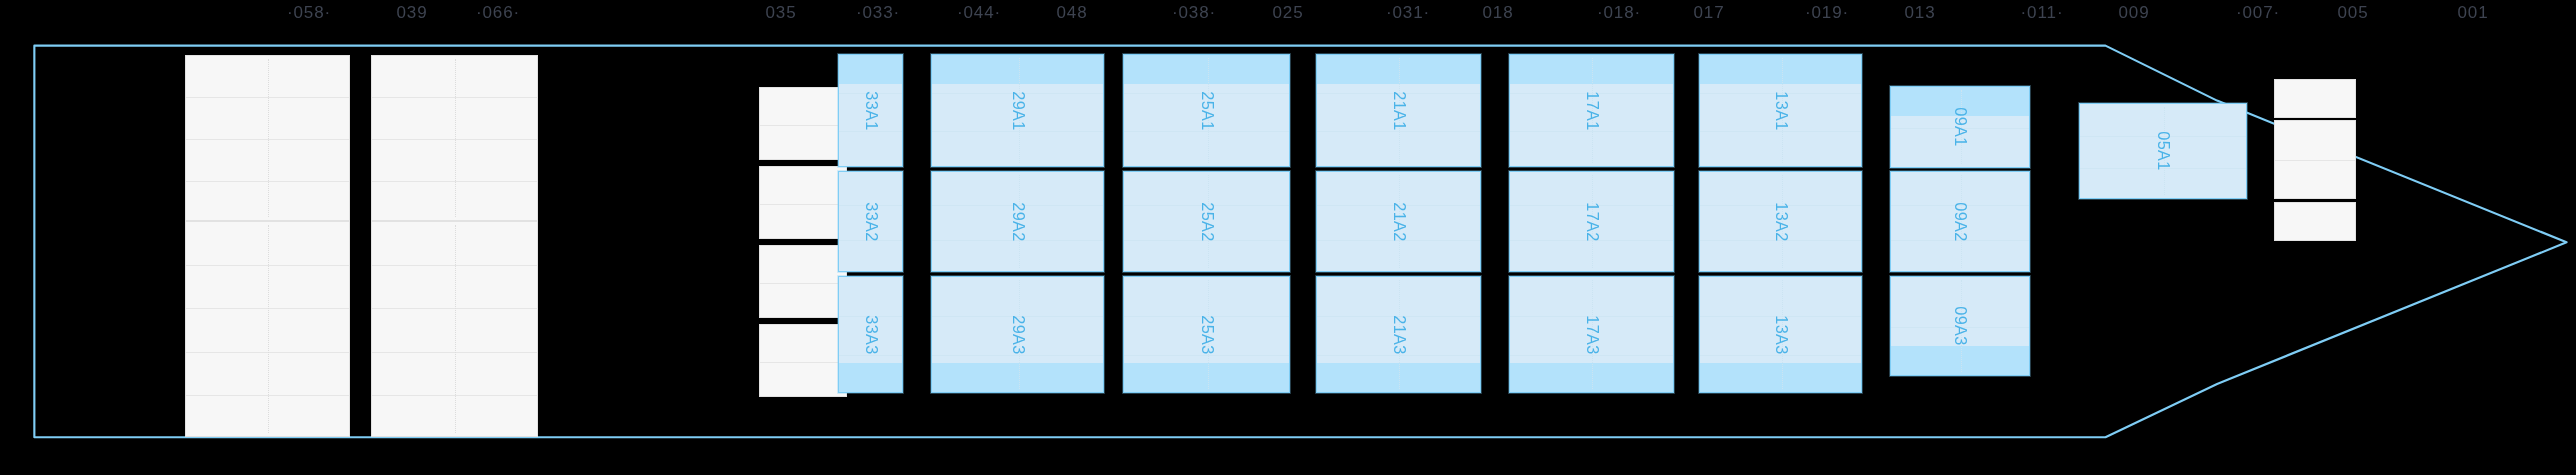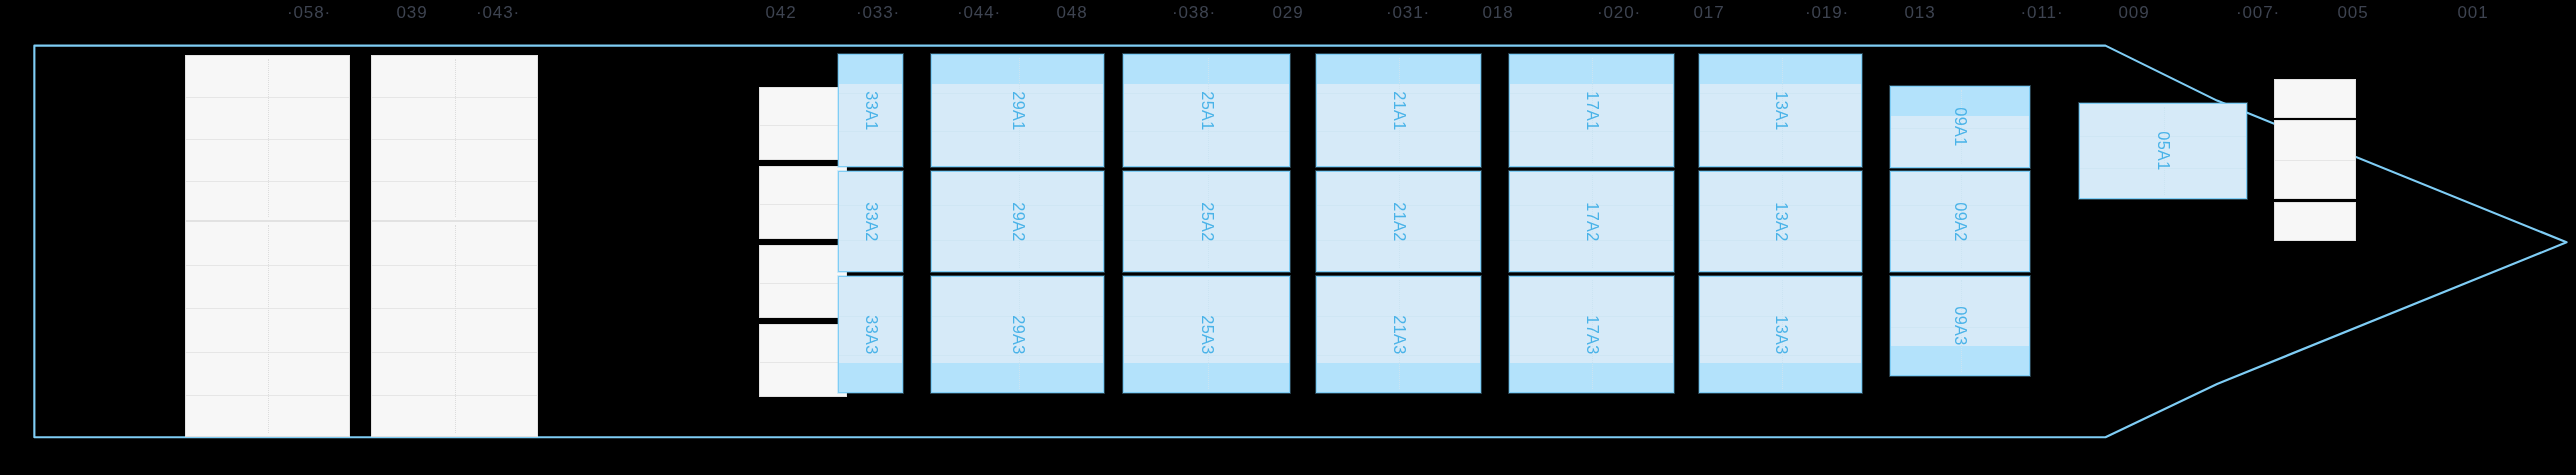--- a/index.html
+++ b/index.html
@@ -65,30 +65,30 @@
   }
 </style>
 </head>
 <body>
 
 <div id="stage">
 
   <div class="bay-ruler" id="ruler">
       <div class="bay-label" style="left: 309px; color: rgb(61, 67, 80);">·058·</div>
       <div class="bay-label" style="left: 412px; color: rgb(61, 67, 80);">039</div>
-      <div class="bay-label" style="left: 498px; color: rgb(61, 67, 80);">·043·</div>
-      <div class="bay-label" style="left: 781px; color: rgb(61, 67, 80);">042</div>
+      <div class="bay-label" style="left: 498px; color: rgb(61, 67, 80);">·066·</div>
+      <div class="bay-label" style="left: 781px; color: rgb(61, 67, 80);">035</div>
       <div class="bay-label" style="left: 878px; color: rgb(61, 67, 80);">·033·</div>
       <div class="bay-label" style="left: 979px; color: rgb(61, 67, 80);">·044·</div>
       <div class="bay-label" style="left: 1072px; color: rgb(61, 67, 80);">048</div>
       <div class="bay-label" style="left: 1194px; color: rgb(61, 67, 80);">·038·</div>
-      <div class="bay-label" style="left: 1288px; color: rgb(61, 67, 80);">029</div>
+      <div class="bay-label" style="left: 1288px; color: rgb(61, 67, 80);">025</div>
       <div class="bay-label" style="left: 1408px; color: rgb(61, 67, 80);">·031·</div>
       <div class="bay-label" style="left: 1498px; color: rgb(61, 67, 80);">018</div>
-      <div class="bay-label" style="left: 1619px; color: rgb(61, 67, 80);">·020·</div>
+      <div class="bay-label" style="left: 1619px; color: rgb(61, 67, 80);">·018·</div>
       <div class="bay-label" style="left: 1709px; color: rgb(61, 67, 80);">017</div>
       <div class="bay-label" style="left: 1827px; color: rgb(61, 67, 80);">·019·</div>
       <div class="bay-label" style="left: 1920px; color: rgb(61, 67, 80);">013</div>
       <div class="bay-label" style="left: 2042px; color: rgb(61, 67, 80);">·011·</div>
       <div class="bay-label" style="left: 2134px; color: rgb(61, 67, 80);">009</div>
       <div class="bay-label" style="left: 2258px; color: rgb(61, 67, 80);">·007·</div>
       <div class="bay-label" style="left: 2353px; color: rgb(61, 67, 80);">005</div>
       <div class="bay-label" style="left: 2473px; color: rgb(61, 67, 80);">001</div>
     </div>
 

